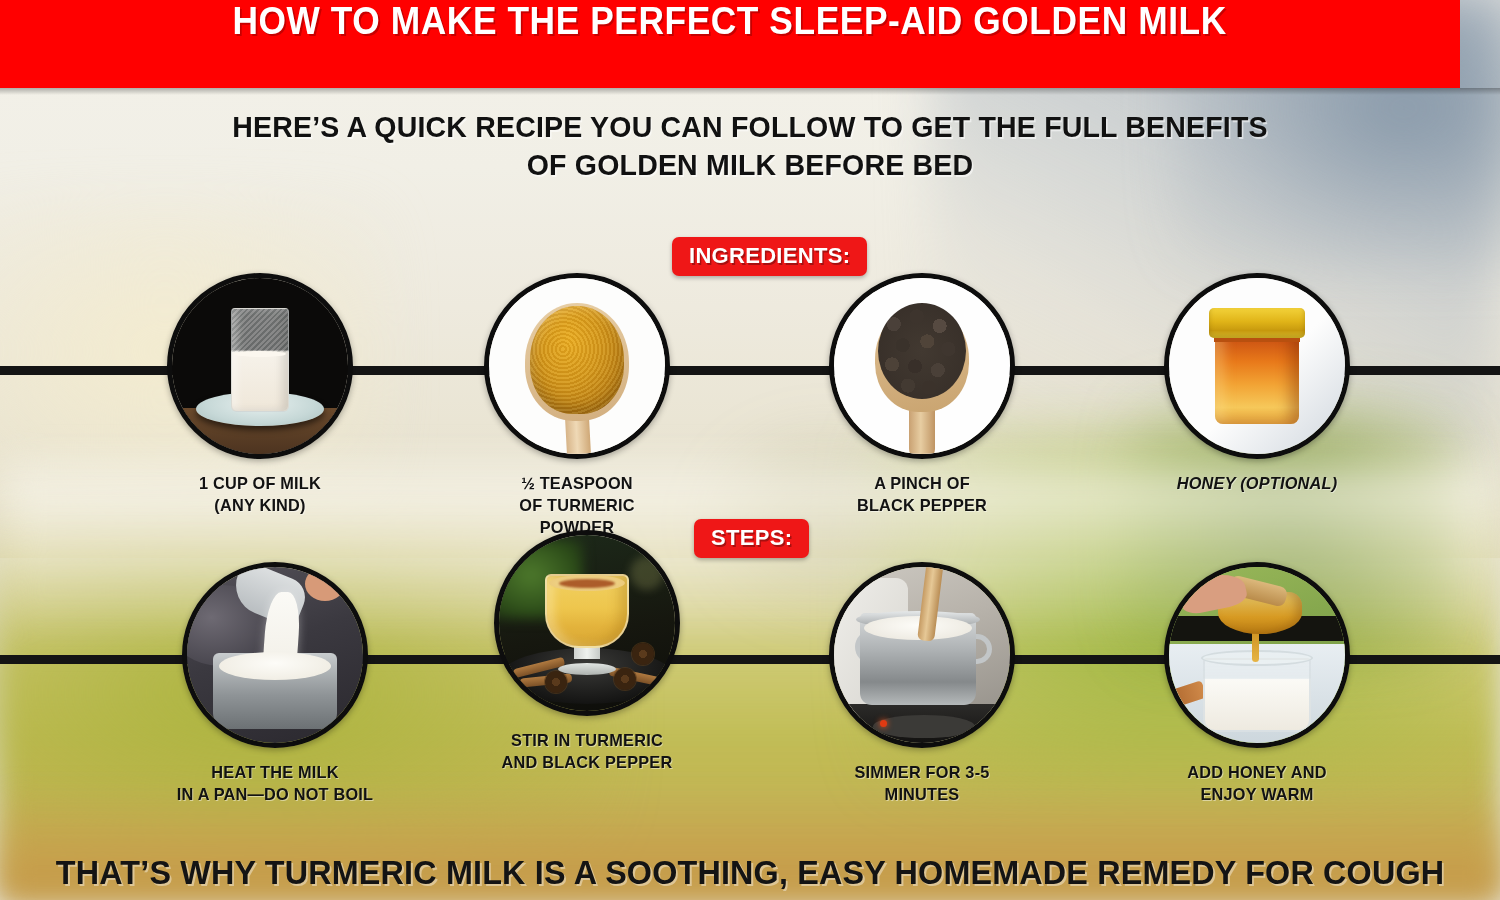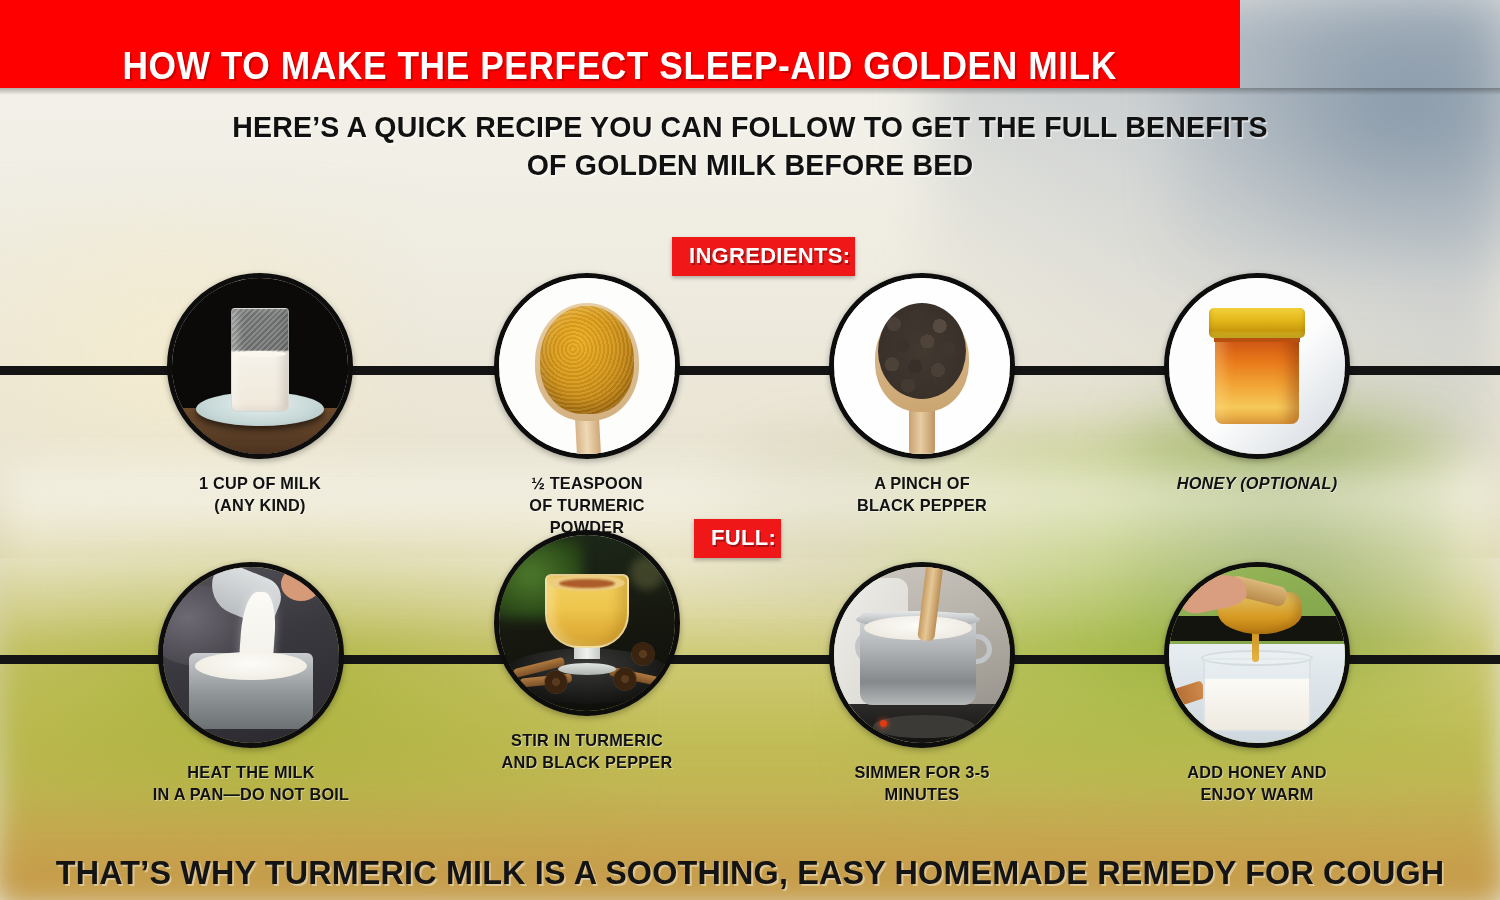--- a/index.html
+++ b/index.html
@@ -62,23 +62,23 @@
     filter:blur(16px);
   }
   .bg-haze {
     position:absolute; left:0; top:52%; width:100%; height:18%;
     background:linear-gradient(180deg,rgba(250,248,240,.75),rgba(248,244,226,.15));
     filter:blur(20px);
   }
 
   
   #header {
-    position:absolute; left:0; top:0; width:1240px; height:88px;
+    position:absolute; left:0; top:0; width:1460px; height:88px;
     background:#ff0000; z-index:6;
-    display:flex; align-items:flex-end; justify-content:center;
+    display:flex; align-items:flex-start; justify-content:center;
   }
   #header .title {
     color:#ffffff;
     font-size:38px;
     font-weight:bold;
     letter-spacing:.6px;
     text-align:center;
     transform:scaleX(.93);
     text-shadow:2px 2px 0 rgba(0,0,0,.22);
     white-space:nowrap;
@@ -109,24 +109,25 @@
   #connector-row1 { top:366px; }
   #connector-row2 { top:655px; }
 
   
   .badge {
     position:absolute; z-index:7;
     background:#ef1717;
     color:#ffffff;
     font-size:22px; font-weight:bold;
     letter-spacing:.3px;
-    padding:6px 5px 7px 17px;
+    padding:6px 17px 7px 17px;
     text-shadow:1.5px 1.5px 0 rgba(0,0,0,.3);
     box-shadow:0 2px 4px rgba(0,0,0,.28);
     white-space:nowrap;
+    border-radius:7px;
   }
   #badge-ingredients { left:672px; top:237px; }
   #badge-steps { left:694px; top:519px; }
 
   
   .node { position:absolute; z-index:4; width:210px; }
   .circle {
     width:186px; height:186px; margin:0 auto;
     border-radius:50%;
     border:5px solid #0d0d0d;
@@ -140,24 +141,24 @@
     color:#121212;
     font-size:17px; font-weight:bold; line-height:1.3;
     letter-spacing:.2px;
     transform:scaleX(.96);
     text-shadow:1px 1px 0 rgba(255,255,255,.45);
   }
   .caption span { display:block; }
 
   
   #node-milk      { left:155px; top:273px; }
-  #node-turmeric  { left:482px; top:273px; }
+  #node-turmeric  { left:472px; top:273px; }
   #node-pepper    { left:817px; top:273px; }
   #node-honey     { left:1152px; top:273px;font-style:italic; }
-  #node-heat      { left:146px; top:562px; }
+  #node-heat      { left:170px; top:562px; }
   #node-stir      { left:482px; top:530px; }
   #node-simmer    { left:817px; top:562px; }
   #node-addhoney  { left:1152px; top:562px; }
 
   
   .scene { position:absolute; inset:0; }
 
   
   .s-milk { background:#0b0a09; }
   .s-milk .wood { position:absolute; left:0; bottom:0; width:100%; height:26%;
@@ -374,21 +375,21 @@
 
 <div id="subtitle">
   <span class="l1">HERE’S A QUICK RECIPE YOU CAN FOLLOW TO GET THE FULL BENEFITS</span>
   <span class="l2">OF GOLDEN MILK BEFORE BED</span>
 </div>
 
 <div class="connector" id="connector-row1"></div>
 <div class="connector" id="connector-row2"></div>
 
 <div class="badge" id="badge-ingredients">INGREDIENTS:</div>
-<div class="badge" id="badge-steps">FULL:</div>
+<div class="badge" id="badge-steps">STEPS:</div>
 
 <div class="node" id="node-milk">
   <div class="circle">
     <div class="scene s-milk">
       <div class="wood"></div>
       <div class="plate"></div>
       <div class="glass">
           <div class="milksurf"></div>
         </div>
     </div>

